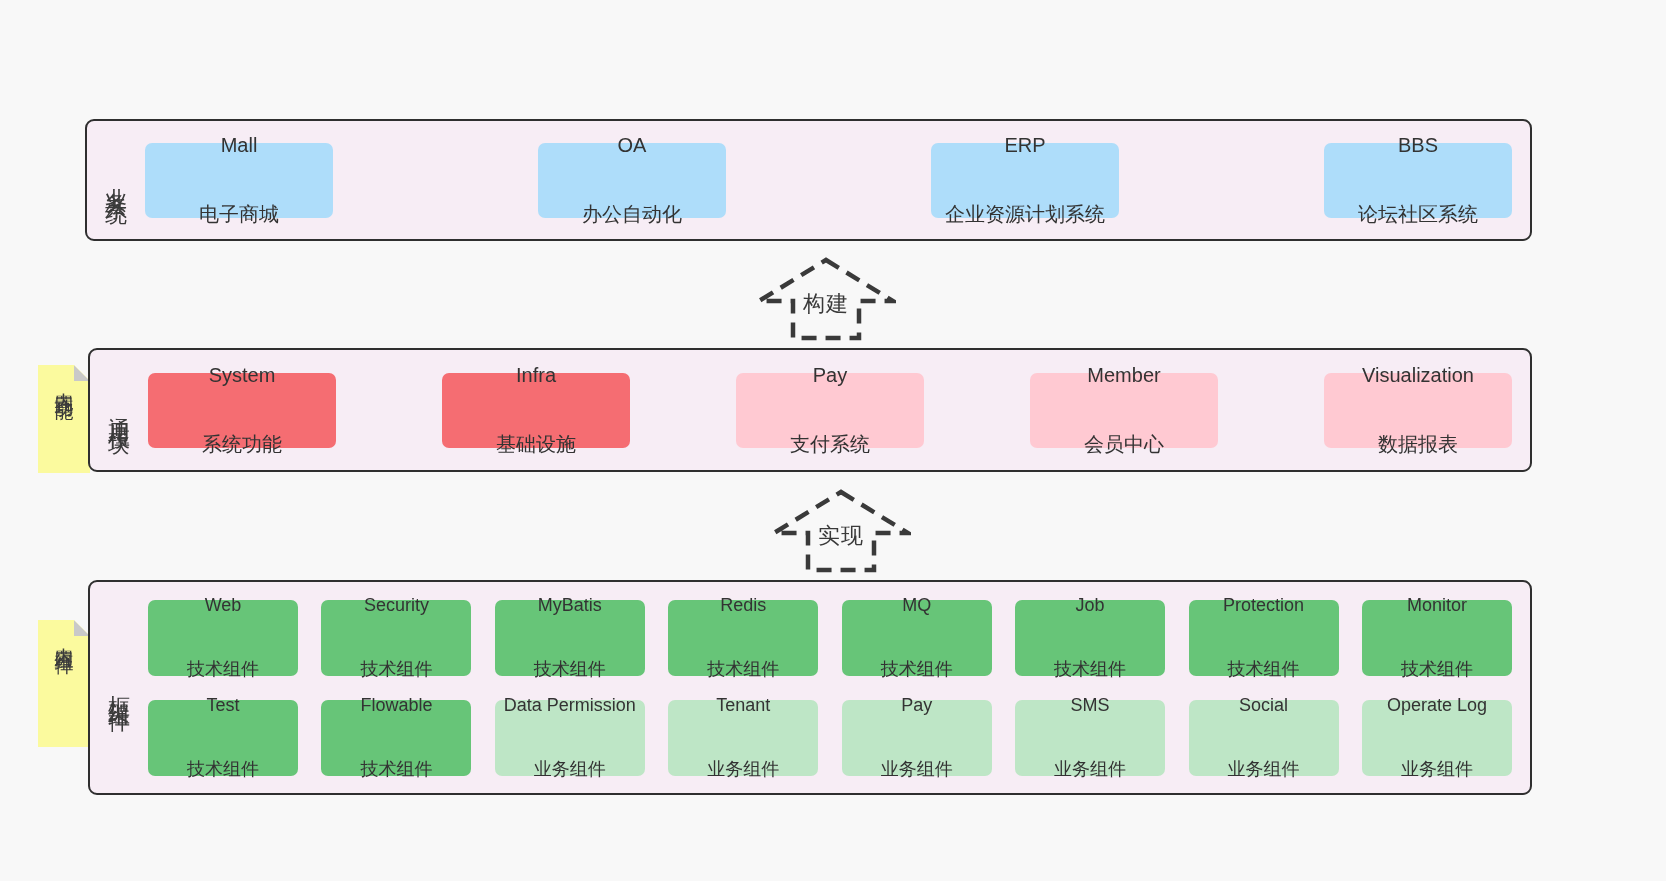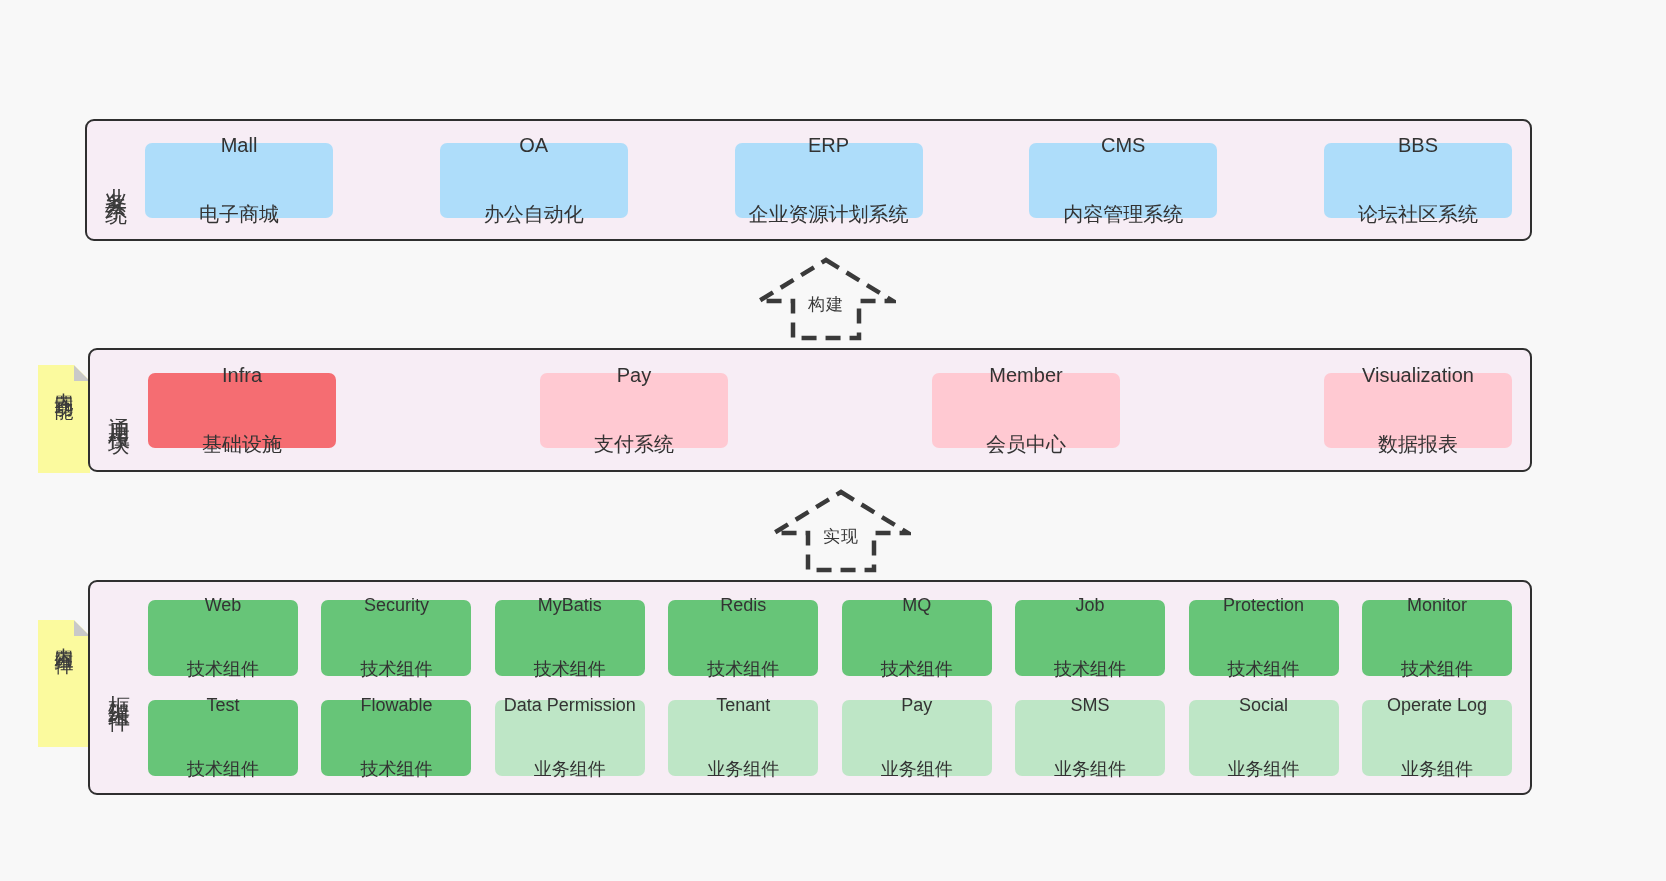--- a/index.html
+++ b/index.html
@@ -47,21 +47,21 @@
              clip-path:polygon(0 0,100% 100%,0 100%);}
   .note-text{writing-mode:vertical-lr;text-orientation:upright;font-size:19px;
              letter-spacing:3px;color:var(--text);padding-top:12px;}
 
   .arrow{position:absolute;width:140px;height:84px;z-index:0;}
   #arrow-build{left:756px;top:257px;}
   #arrow-implement{left:771px;top:489px;text-align:right;}
   .arrow svg{position:absolute;left:0;top:0;}
   .arrow-shape{fill:none;stroke:var(--arrow);stroke-width:4.5;stroke-dasharray:15 9;}
   .arrow-label{position:absolute;left:50%;top:47px;transform:translate(-50%,-50%);
-               background:var(--page-bg);color:var(--text);font-size:17px;
+               background:var(--page-bg);color:var(--text);font-size:22px;
                padding:3px 6px;letter-spacing:1px;white-space:nowrap;}
 </style>
 </head>
 <body>
 
 <div id="stage">
 
   <div class="layer" id="layer-business">
     <div class="layer-label">
       <span>业务系统</span>
@@ -71,24 +71,20 @@
         <span>Mall</span>
         <span>电子商城</span>
       </div>
       <div class="box box-wide" data-variant="blue">
         <span>OA</span>
         <span>办公自动化</span>
       </div>
       <div class="box box-wide" data-variant="blue">
         <span>ERP</span>
         <span>企业资源计划系统</span>
-      </div>
-      <div class="box box-wide" data-variant="blue">
-        <span>CMS</span>
-        <span>内容管理系统</span>
       </div>
       <div class="box box-wide" data-variant="blue">
         <span>BBS</span>
         <span>论坛社区系统</span>
       </div>
     </div>
   </div>
 
   <div class="arrow" id="arrow-build">
     <svg width="140" height="84" viewBox="0 0 140 84">
@@ -101,20 +97,24 @@
     <span class="note-fold"></span>
     <span class="note-text">内置功能</span>
   </div>
 
   <div class="layer" id="layer-common">
     <div class="layer-label">
       <span>通用模块</span>
     </div>
     <div class="layer-content">
       <div class="box box-wide" data-variant="red">
+        <span>System</span>
+        <span>系统功能</span>
+      </div>
+      <div class="box box-wide" data-variant="red">
         <span>Infra</span>
         <span>基础设施</span>
       </div>
       <div class="box box-wide" data-variant="pink">
         <span>Pay</span>
         <span>支付系统</span>
       </div>
       <div class="box box-wide" data-variant="pink">
         <span>Member</span>
         <span>会员中心</span>

